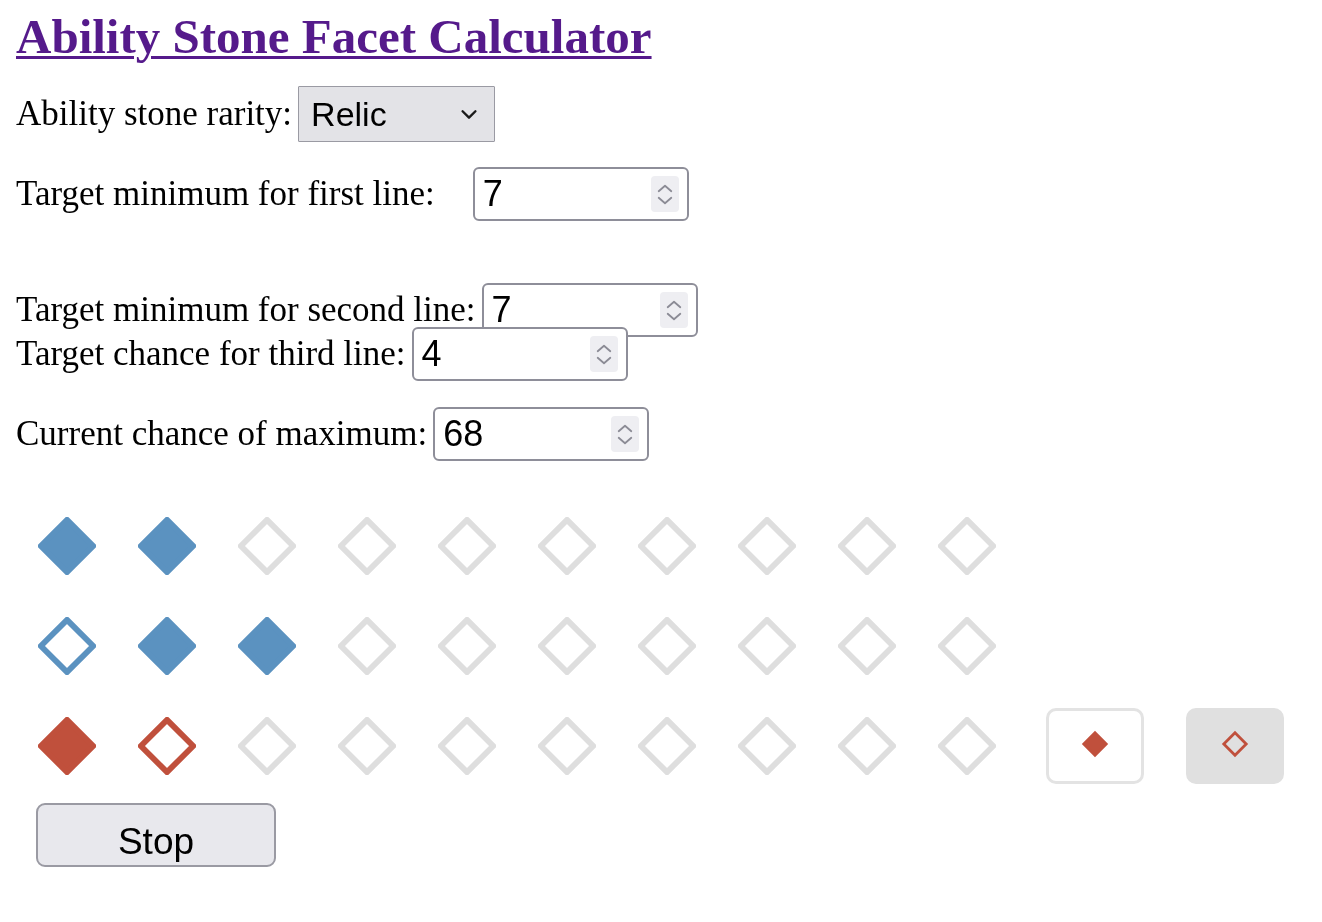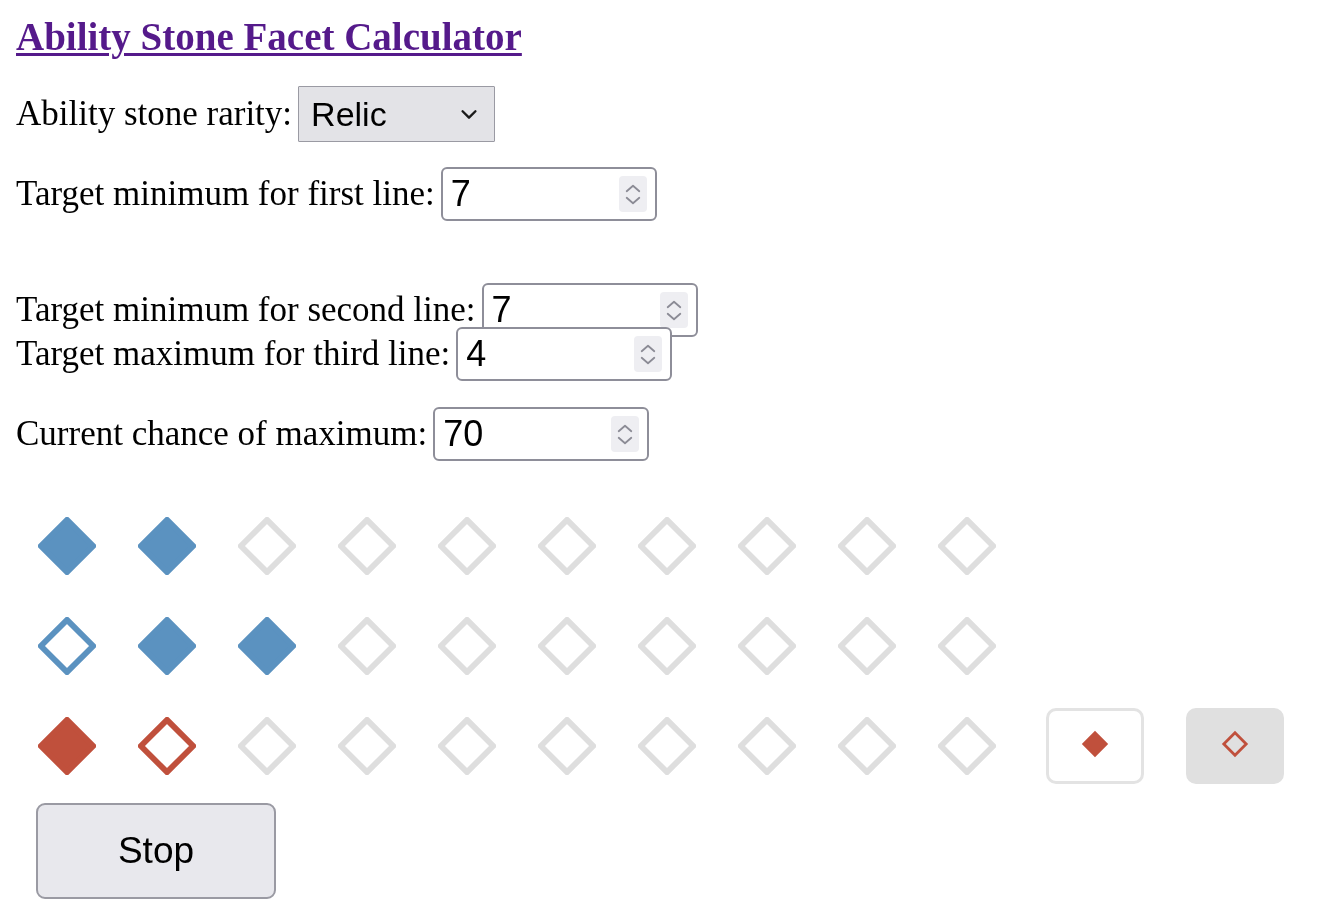--- a/index.html
+++ b/index.html
@@ -15,21 +15,21 @@
     position: relative;
   }
 
   
   .page-title {
     position: absolute;
     left: 16px;
     top: 14px;
     font-family: "Liberation Serif", "DejaVu Serif", serif;
     font-weight: bold;
-    font-size: 39px;
+    font-size: 49px;
     line-height: 46px;
     color: #551a8b;
     text-decoration: underline;
     text-decoration-thickness: 3px;
     text-underline-offset: 3px;
     white-space: nowrap;
     cursor: pointer;
   }
 
   
@@ -169,21 +169,21 @@
     position: absolute;
     left: 36px;
     top: 803px;
     display: flex;
     gap: 48px;
   }
   .action-btn {
     background: #e8e8ed;
     border: 2px solid #9a9aa3;
     border-radius: 9px;
-    height: 96px;
+    height: 64px;
     min-width: 240px;
     font-family: "Liberation Sans", "DejaVu Sans", sans-serif;
     font-size: 37px;
     color: #000;
     cursor: pointer;
     padding: 16px 24px;
     box-sizing: border-box;
   }
 </style>
 </head>
@@ -196,21 +196,21 @@
   <span class="rarity-select">
     <span class="sel-value">Relic</span>
     <span class="chev-down">
       <svg viewBox="0 0 24 24" width="22" height="22" fill="none" stroke="#1a1a1a" stroke-width="2.6" stroke-linecap="round" stroke-linejoin="round">
         <polyline points="5,9 12,16 19,9"></polyline>
       </svg>
     </span>
   </span>
 </div>
 
-<div class="form-row" style="top:167px;">
+<div class="form-row" style="top:167px;gap:32px;">
   <span class="row-label">Target minimum for first line:</span>
   <span class="num-input" id="box-first">
     <span class="num-value">7</span>
     <span class="spinner">
       <svg viewBox="0 0 20 10" width="18" height="9" fill="none" stroke="#8b8b95" stroke-width="2" stroke-linecap="round" stroke-linejoin="round">
           <polyline points="3,8 10,2 17,8"></polyline>
         </svg>
       <svg viewBox="0 0 20 10" width="18" height="9" fill="none" stroke="#8b8b95" stroke-width="2" stroke-linecap="round" stroke-linejoin="round">
           <polyline points="3,2 10,8 17,2"></polyline>
         </svg>
@@ -227,38 +227,38 @@
           <polyline points="3,8 10,2 17,8"></polyline>
         </svg>
       <svg viewBox="0 0 20 10" width="18" height="9" fill="none" stroke="#8b8b95" stroke-width="2" stroke-linecap="round" stroke-linejoin="round">
           <polyline points="3,2 10,8 17,2"></polyline>
         </svg>
     </span>
   </span>
 </div>
 
 <div class="form-row" style="top:327px;">
-  <span class="row-label">Target maximum for third line:</span>
+  <span class="row-label">Target chance for third line:</span>
   <span class="num-input" id="box-third">
     <span class="num-value">4</span>
     <span class="spinner">
       <svg viewBox="0 0 20 10" width="18" height="9" fill="none" stroke="#8b8b95" stroke-width="2" stroke-linecap="round" stroke-linejoin="round">
           <polyline points="3,8 10,2 17,8"></polyline>
         </svg>
       <svg viewBox="0 0 20 10" width="18" height="9" fill="none" stroke="#8b8b95" stroke-width="2" stroke-linecap="round" stroke-linejoin="round">
           <polyline points="3,2 10,8 17,2"></polyline>
         </svg>
     </span>
   </span>
 </div>
 
 <div class="form-row" style="top:407px;">
   <span class="row-label">Current chance of maximum:</span>
   <span class="num-input" id="box-chance">
-    <span class="num-value">70</span>
+    <span class="num-value">68</span>
     <span class="spinner">
       <svg viewBox="0 0 20 10" width="18" height="9" fill="none" stroke="#8b8b95" stroke-width="2" stroke-linecap="round" stroke-linejoin="round">
           <polyline points="3,8 10,2 17,8"></polyline>
         </svg>
       <svg viewBox="0 0 20 10" width="18" height="9" fill="none" stroke="#8b8b95" stroke-width="2" stroke-linecap="round" stroke-linejoin="round">
           <polyline points="3,2 10,8 17,2"></polyline>
         </svg>
     </span>
   </span>
 </div>

